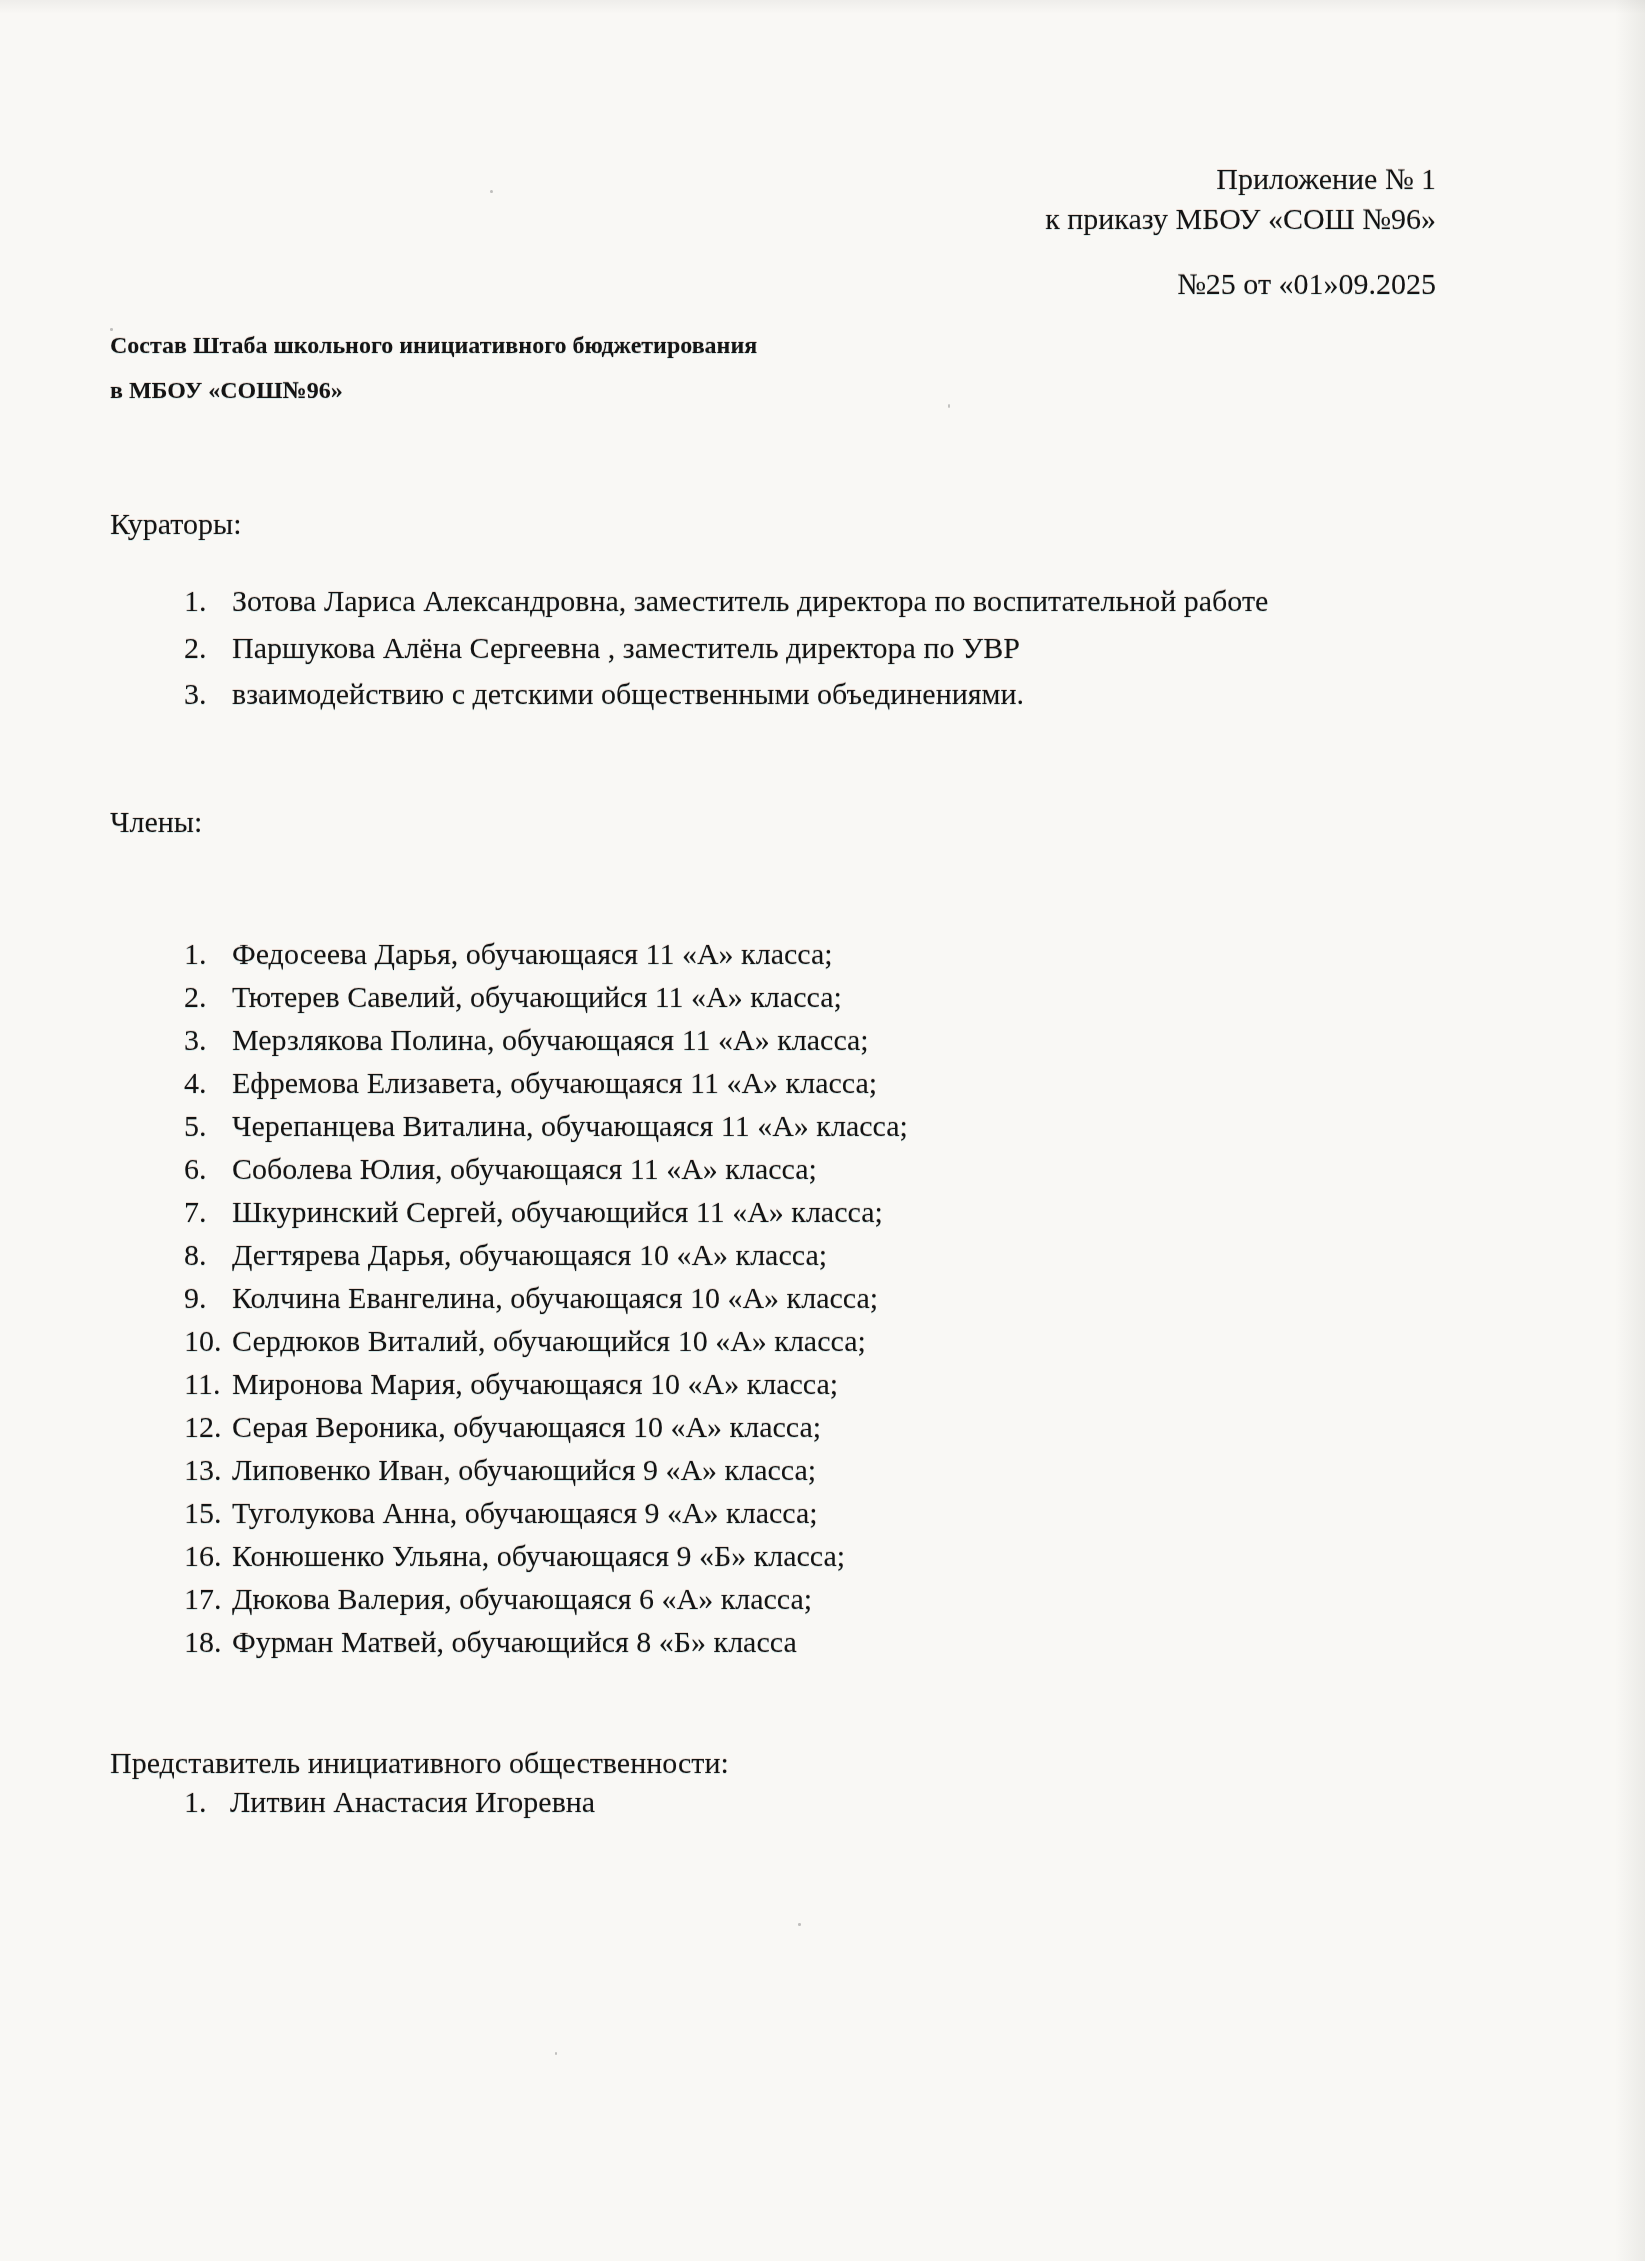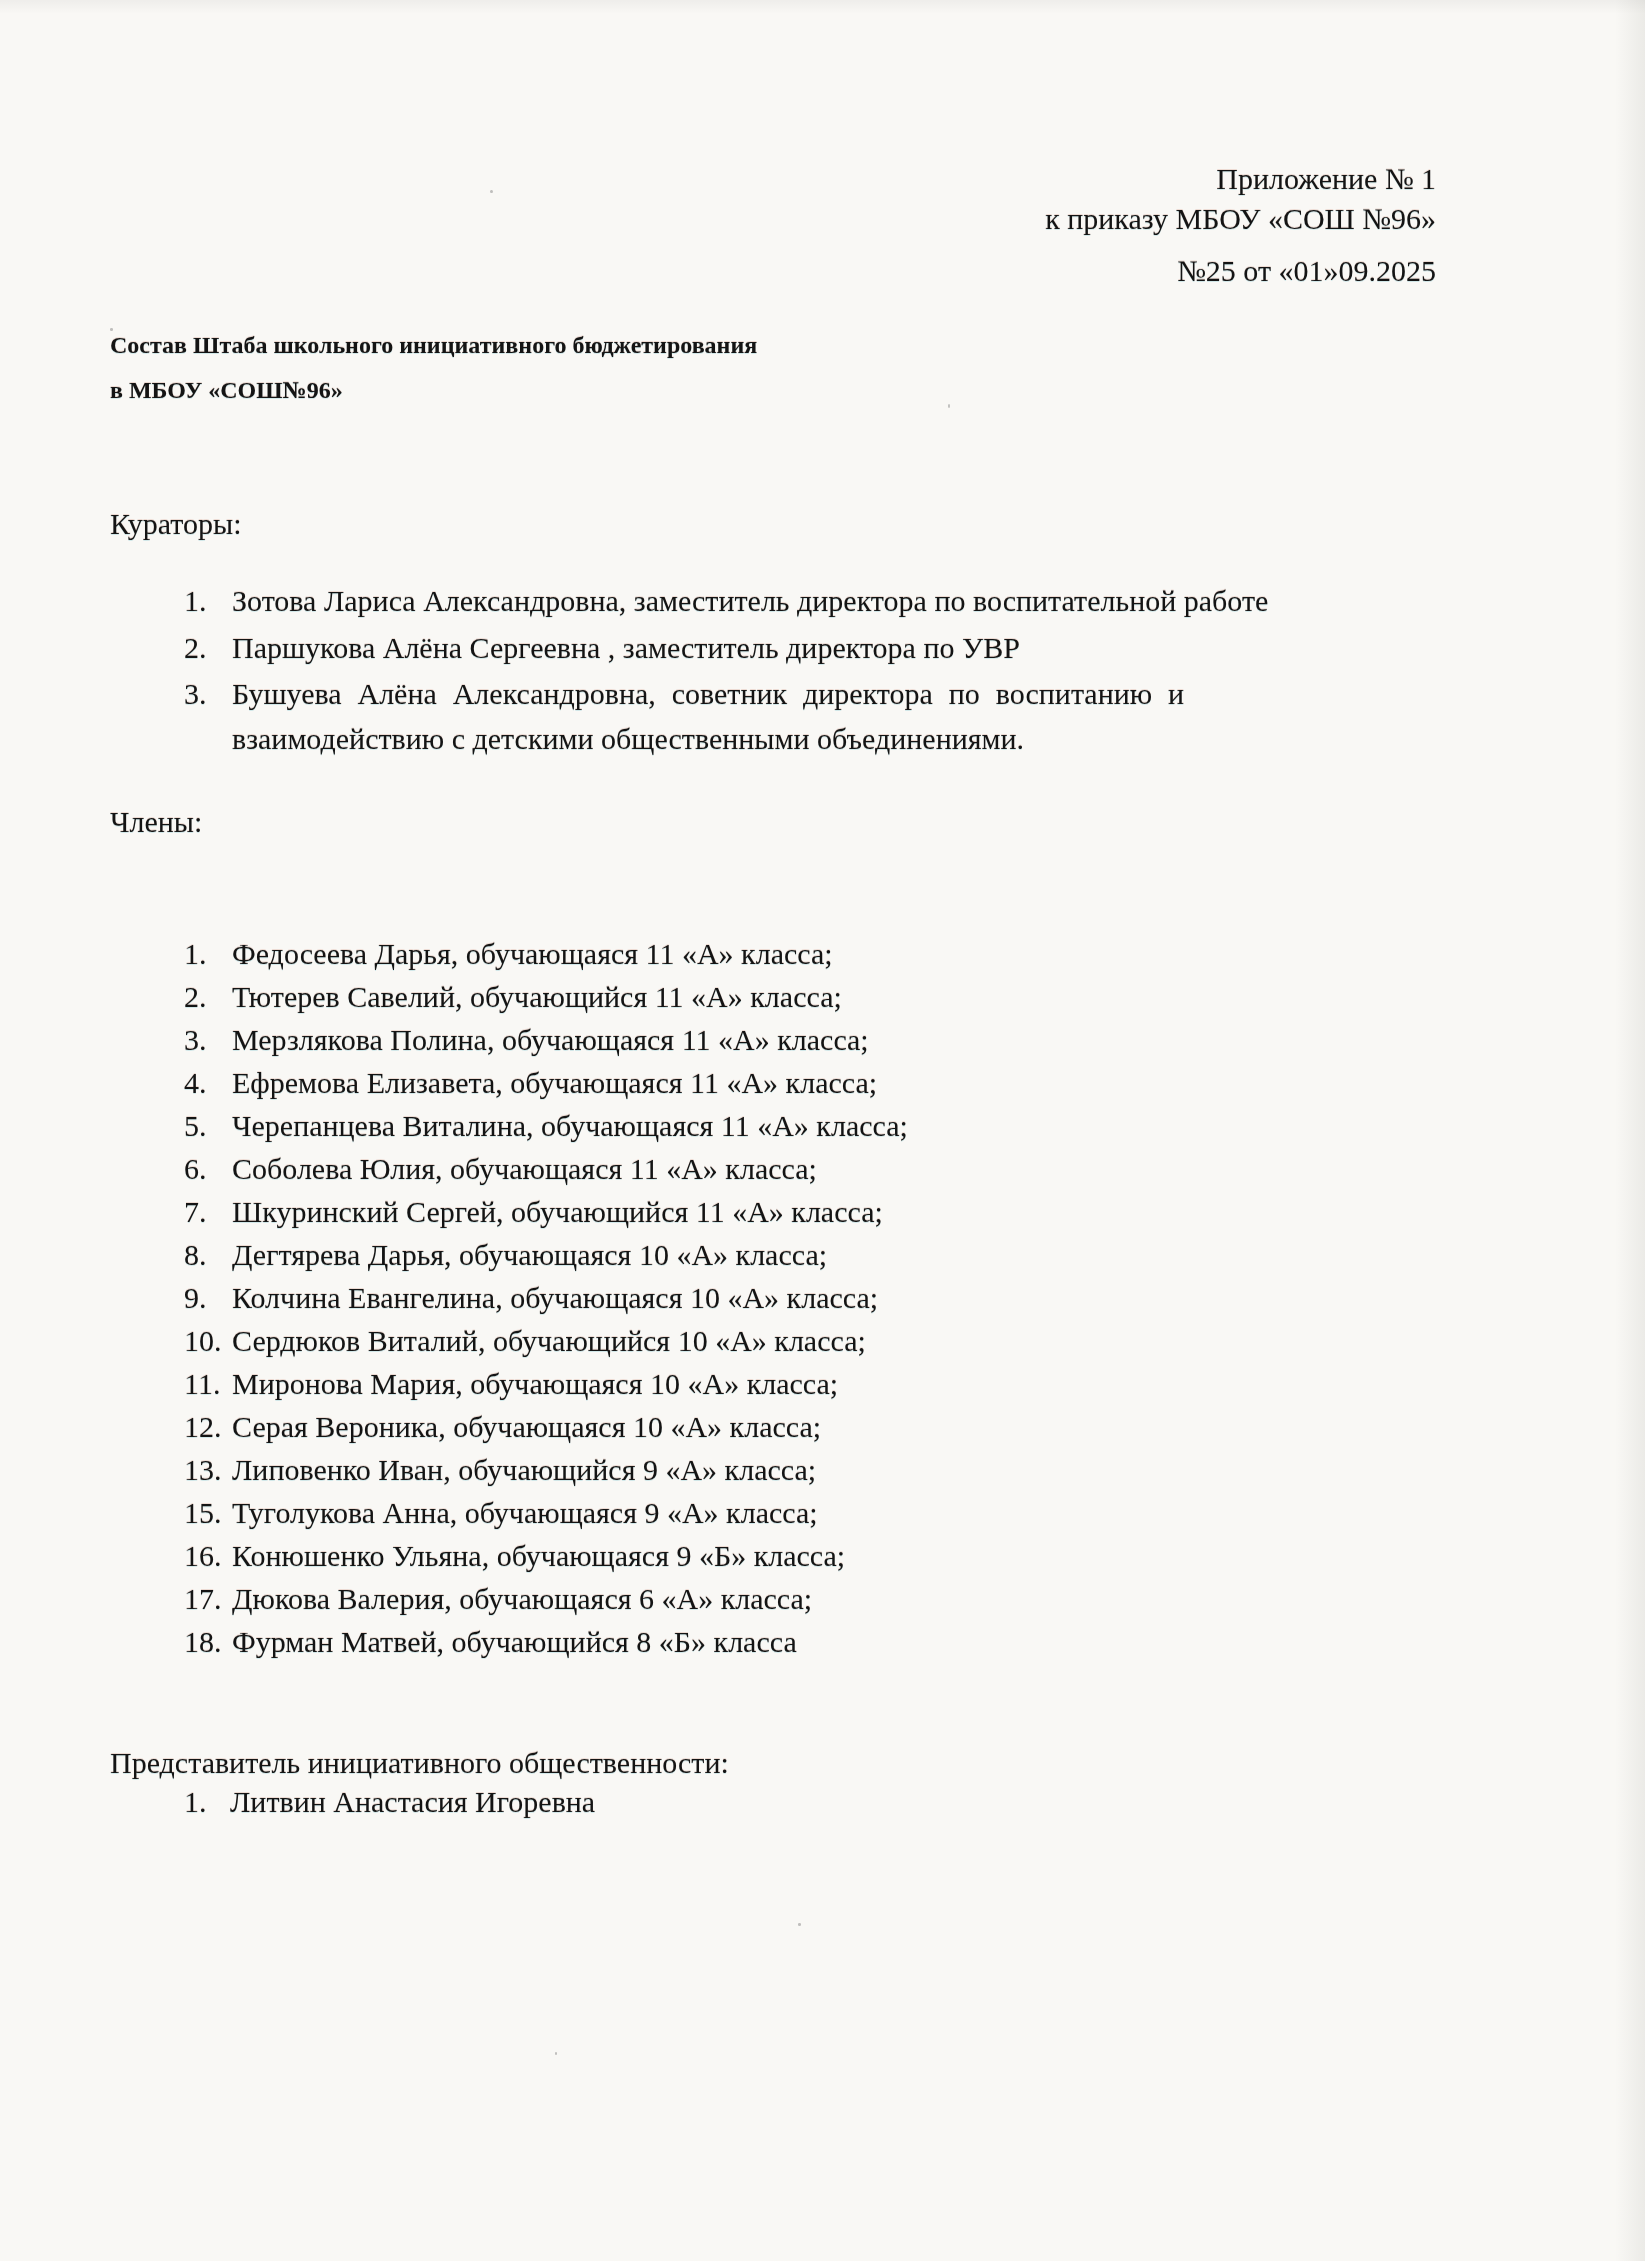--- a/index.html
+++ b/index.html
@@ -31,21 +31,21 @@
   .scan-text{
     text-shadow: 0 -1px 0 rgba(170,60,30,0.16), 0 1px 0 rgba(0,140,170,0.16);
   }
 
   .header-block{
     position:absolute; top:159px; right:210px;
     text-align:right;
     font-size:30px; line-height:40px;
     white-space:nowrap;
   }
-  .header-block .order-number{ margin-top:12px; }
+  .header-block .order-number{ margin-top:25px; }
 
   .title-block{
     position:absolute; top:323px; left:110px; width:1362px;
     text-align:left; font-weight:bold;
     font-size:24px; line-height:45px;
   }
 
   .heading{
     position:absolute; left:110px;
     font-size:30px; line-height:36px; white-space:nowrap;
@@ -100,21 +100,20 @@
       <span class="num">1.</span>
       <span class="txt">Зотова Лариса Александровна, заместитель директора по воспитательной работе</span>
     </li>
     <li class="row">
       <span class="num">2.</span>
       <span class="txt">Паршукова Алёна Сергеевна , заместитель директора по УВР</span>
     </li>
     <li class="row multi">
       <span class="num">3.</span>
       <span class="txt">
-        <span class="wide-spacing">Бушуева Алёна Александровна, советник директора по воспитанию и</span>
         <span>взаимодействию с детскими общественными объединениями.</span>
       </span>
     </li>
   </ol>
 
   <div class="heading members-heading scan-text">Члены:</div>
 
   <ol class="list members-list scan-text">
     <li>
       <span class="num">1.</span>

